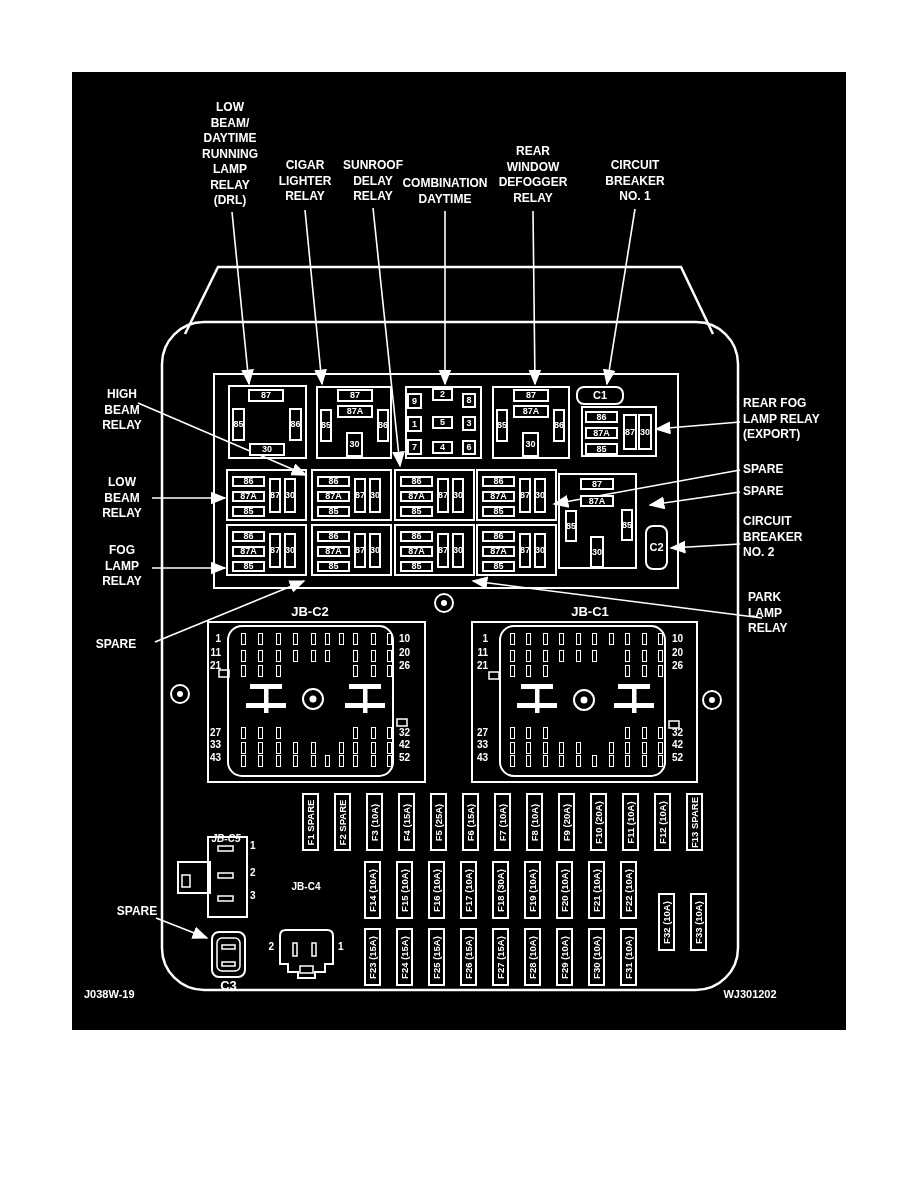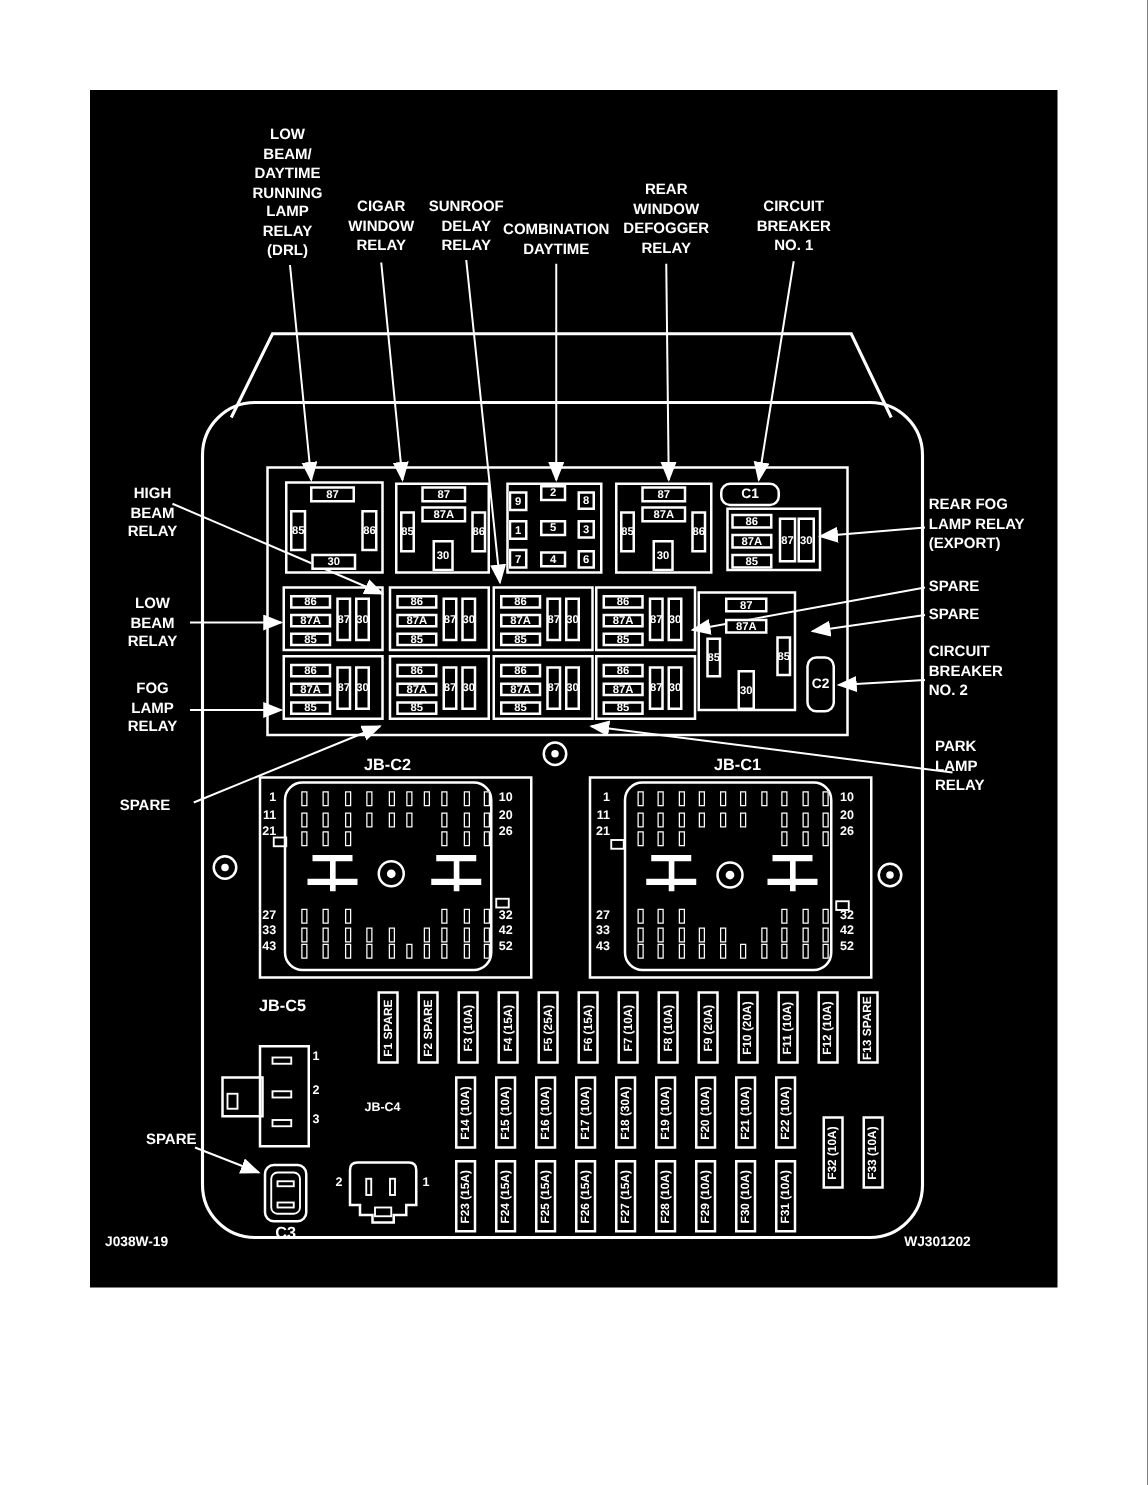--- a/index.html
+++ b/index.html
@@ -127,21 +127,21 @@
 
 
   <div class="lbl" style="left:108px;top:28px;width:100px;">LOW
 BEAM/
 DAYTIME
 RUNNING
 LAMP
 RELAY
 (DRL)</div>
   <div class="lbl" style="left:193px;top:86px;width:80px;">CIGAR
-WINDOW
+LIGHTER
 RELAY</div>
   <div class="lbl" style="left:261px;top:86px;width:80px;">SUNROOF
 DELAY
 RELAY</div>
   <div class="lbl" style="left:325px;top:104px;width:96px;">COMBINATION
 DAYTIME</div>
   <div class="lbl" style="left:421px;top:72px;width:80px;">REAR
 WINDOW
 DEFOGGER
 RELAY</div>
@@ -169,21 +169,21 @@
 BREAKER
 NO. 2</div>
   <div class="lbl la" style="left:676px;top:518px;width:70px;">PARK
 LAMP
 RELAY</div>
 
   <div class="lbl" style="left:24px;top:832px;width:82px;">SPARE</div>
 
   <div class="lbl" style="left:208px;top:532px;width:60px;font-size:13px;">JB-C2</div>
   <div class="lbl" style="left:488px;top:532px;width:60px;font-size:13px;">JB-C1</div>
-  <div class="lbl" style="left:126px;top:725px;width:56px;font-size:13px;">JB-C5</div>
+  <div class="lbl" style="left:126px;top:759px;width:56px;font-size:10px;font-style:italic;">JB-C5</div>
   <div class="lbl" style="left:204px;top:807px;width:60px;font-size:10px;">JB-C4</div>
   <div class="lbl" style="left:140px;top:906px;width:33px;font-size:13px;">C3</div>
 
   <div class="box cbox" style="left:504px;top:314px;width:48px;height:19px;">C1</div>
   <div class="box cbox" style="left:573px;top:453px;width:23px;height:45px;">C2</div>
 
   <div class="num" style="left:178px;top:768px;">1</div>
   <div class="num" style="left:178px;top:795px;">2</div>
   <div class="num" style="left:178px;top:818px;">3</div>
 

